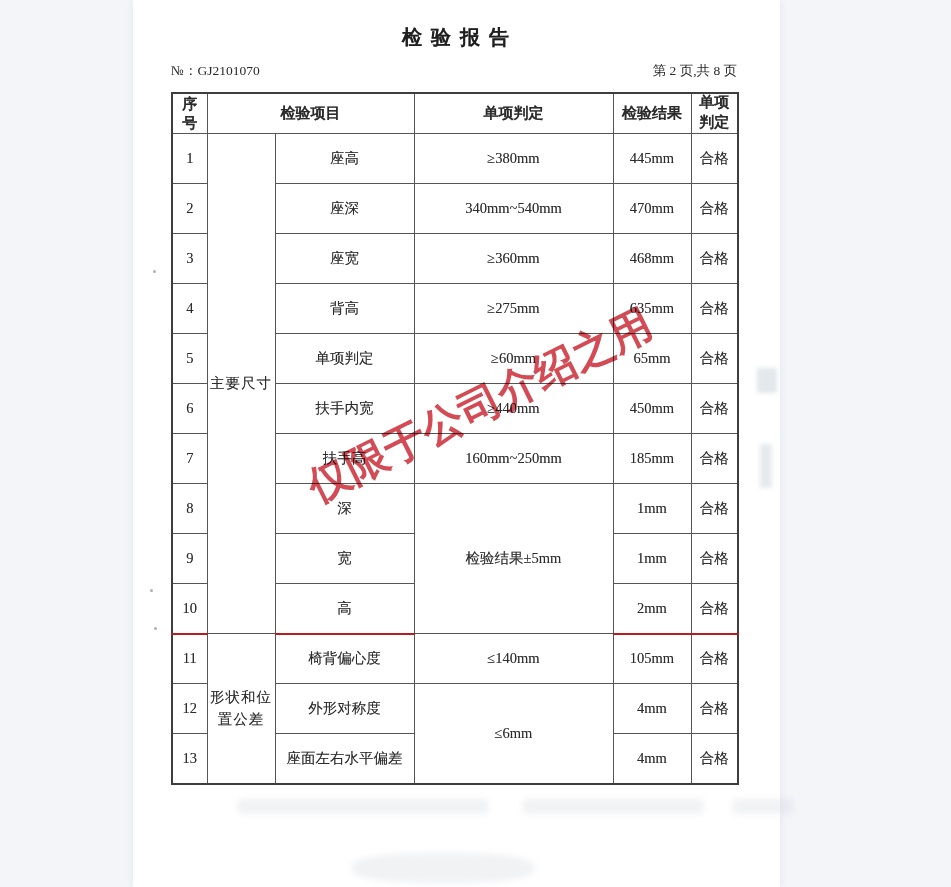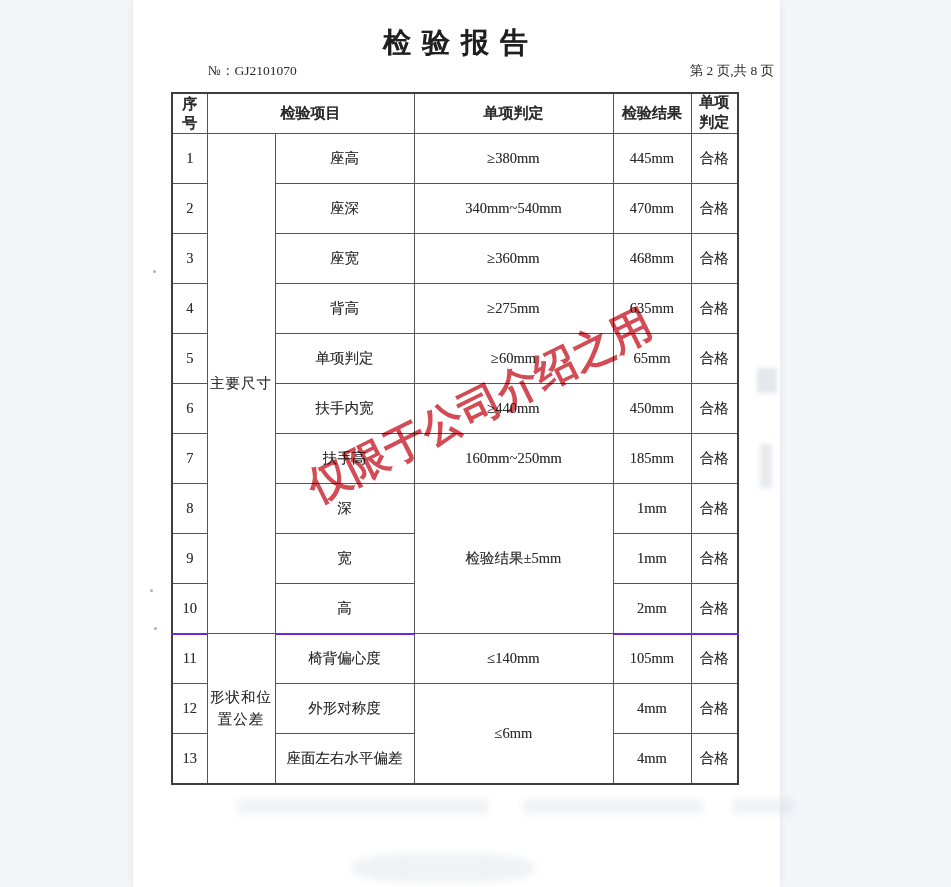--- a/index.html
+++ b/index.html
@@ -7,48 +7,48 @@
     width:951px;height:887px;position:relative;overflow:hidden;
     background:#f3f5f9;
     font-family:"Liberation Serif","DejaVu Serif",serif;
   }
   .page{
     position:absolute;left:133px;top:0;width:647px;height:887px;
     background:#ffffff;box-shadow:0 0 8px rgba(40,50,70,0.07);
   }
   .title{
     position:absolute;top:24px;left:0;width:100%;text-align:center;
-    font-size:28px;font-weight:700;letter-spacing:2px;color:#1f1f1f;
+    font-size:20px;font-weight:700;letter-spacing:2px;color:#1f1f1f;
     text-shadow:0 0 0.5px rgba(0,0,0,0.45);
   }
   .meta{
     position:absolute;top:62px;left:38px;width:566px;
     display:flex;justify-content:space-between;
-    font-size:13.5px;color:#2a2a2a;margin-left:37px;
+    font-size:13.5px;color:#2a2a2a;
   }
   table.report{
     position:absolute;left:38px;top:92px;width:566px;
     border-collapse:collapse;table-layout:fixed;
     border:2px solid #3e3e3e;
   }
   table.report th,table.report td{
     border:1px solid #555;
     text-align:center;vertical-align:middle;
     font-size:14.5px;color:#2b2b2b;padding:0 2px;
     text-shadow:0 0 0.4px rgba(0,0,0,0.35);
   }
   table.report thead tr{height:40px;font-family:Liberation Mono, monospace;}
   table.report thead th{font-weight:700;font-size:15px;}
   th.judg{word-break:break-all;line-height:1.3;font-size:14.5px;padding:0 1px;margin-left:18px;}
   table.report tbody tr{height:50px;}
   td.cat{
     word-break:break-all;line-height:1.55;font-size:15px;padding:0 11px;
     letter-spacing:1px;
   }
-  tr.sec-end td{border-bottom:2px solid #6d28d9;}
+  tr.sec-end td{border-bottom:2px solid #b91c1c;}
   td.cat-1{border-bottom:2px solid #3e3e3e;}
   .watermark{
     position:absolute;left:178px;top:462px;
     transform:rotate(-26.5deg);transform-origin:0 50%;
     font-size:42px;font-weight:700;white-space:nowrap;
     color:#c9232e;opacity:0.82;letter-spacing:0px;
     mix-blend-mode:multiply;pointer-events:none;
     font-family:"Liberation Serif","DejaVu Serif",serif;
   }
   .smudge{position:absolute;pointer-events:none;}

